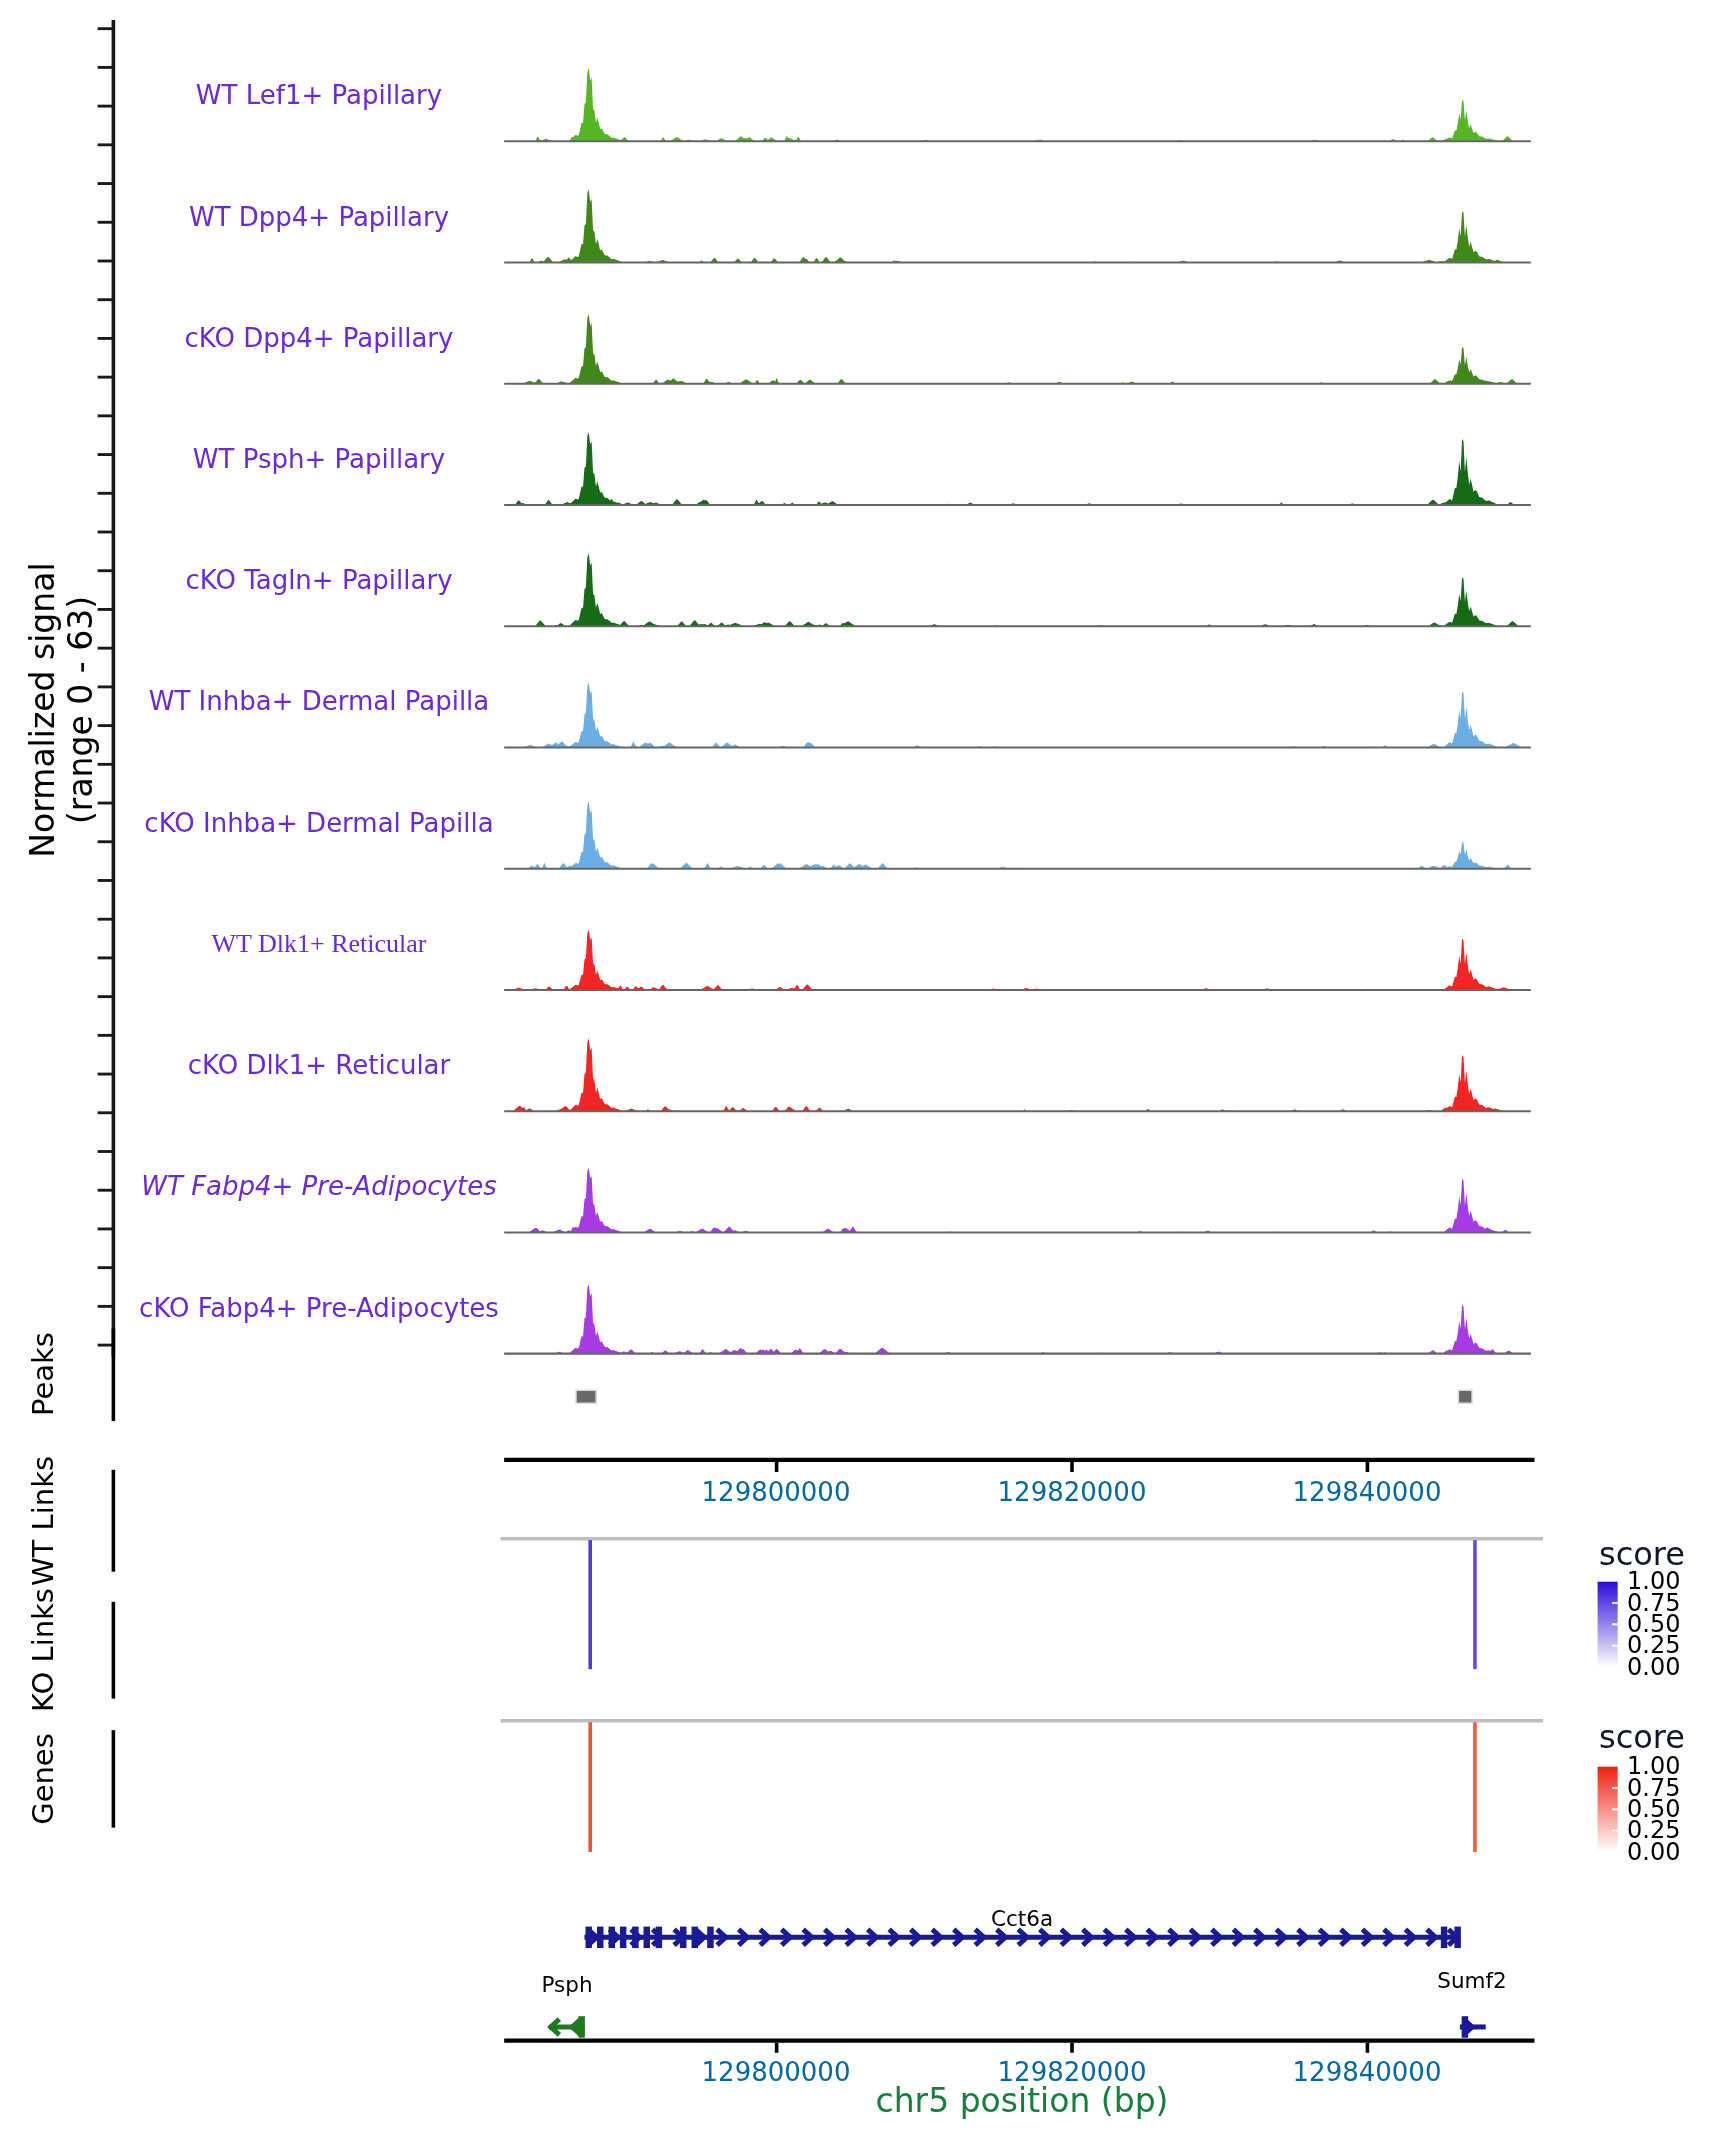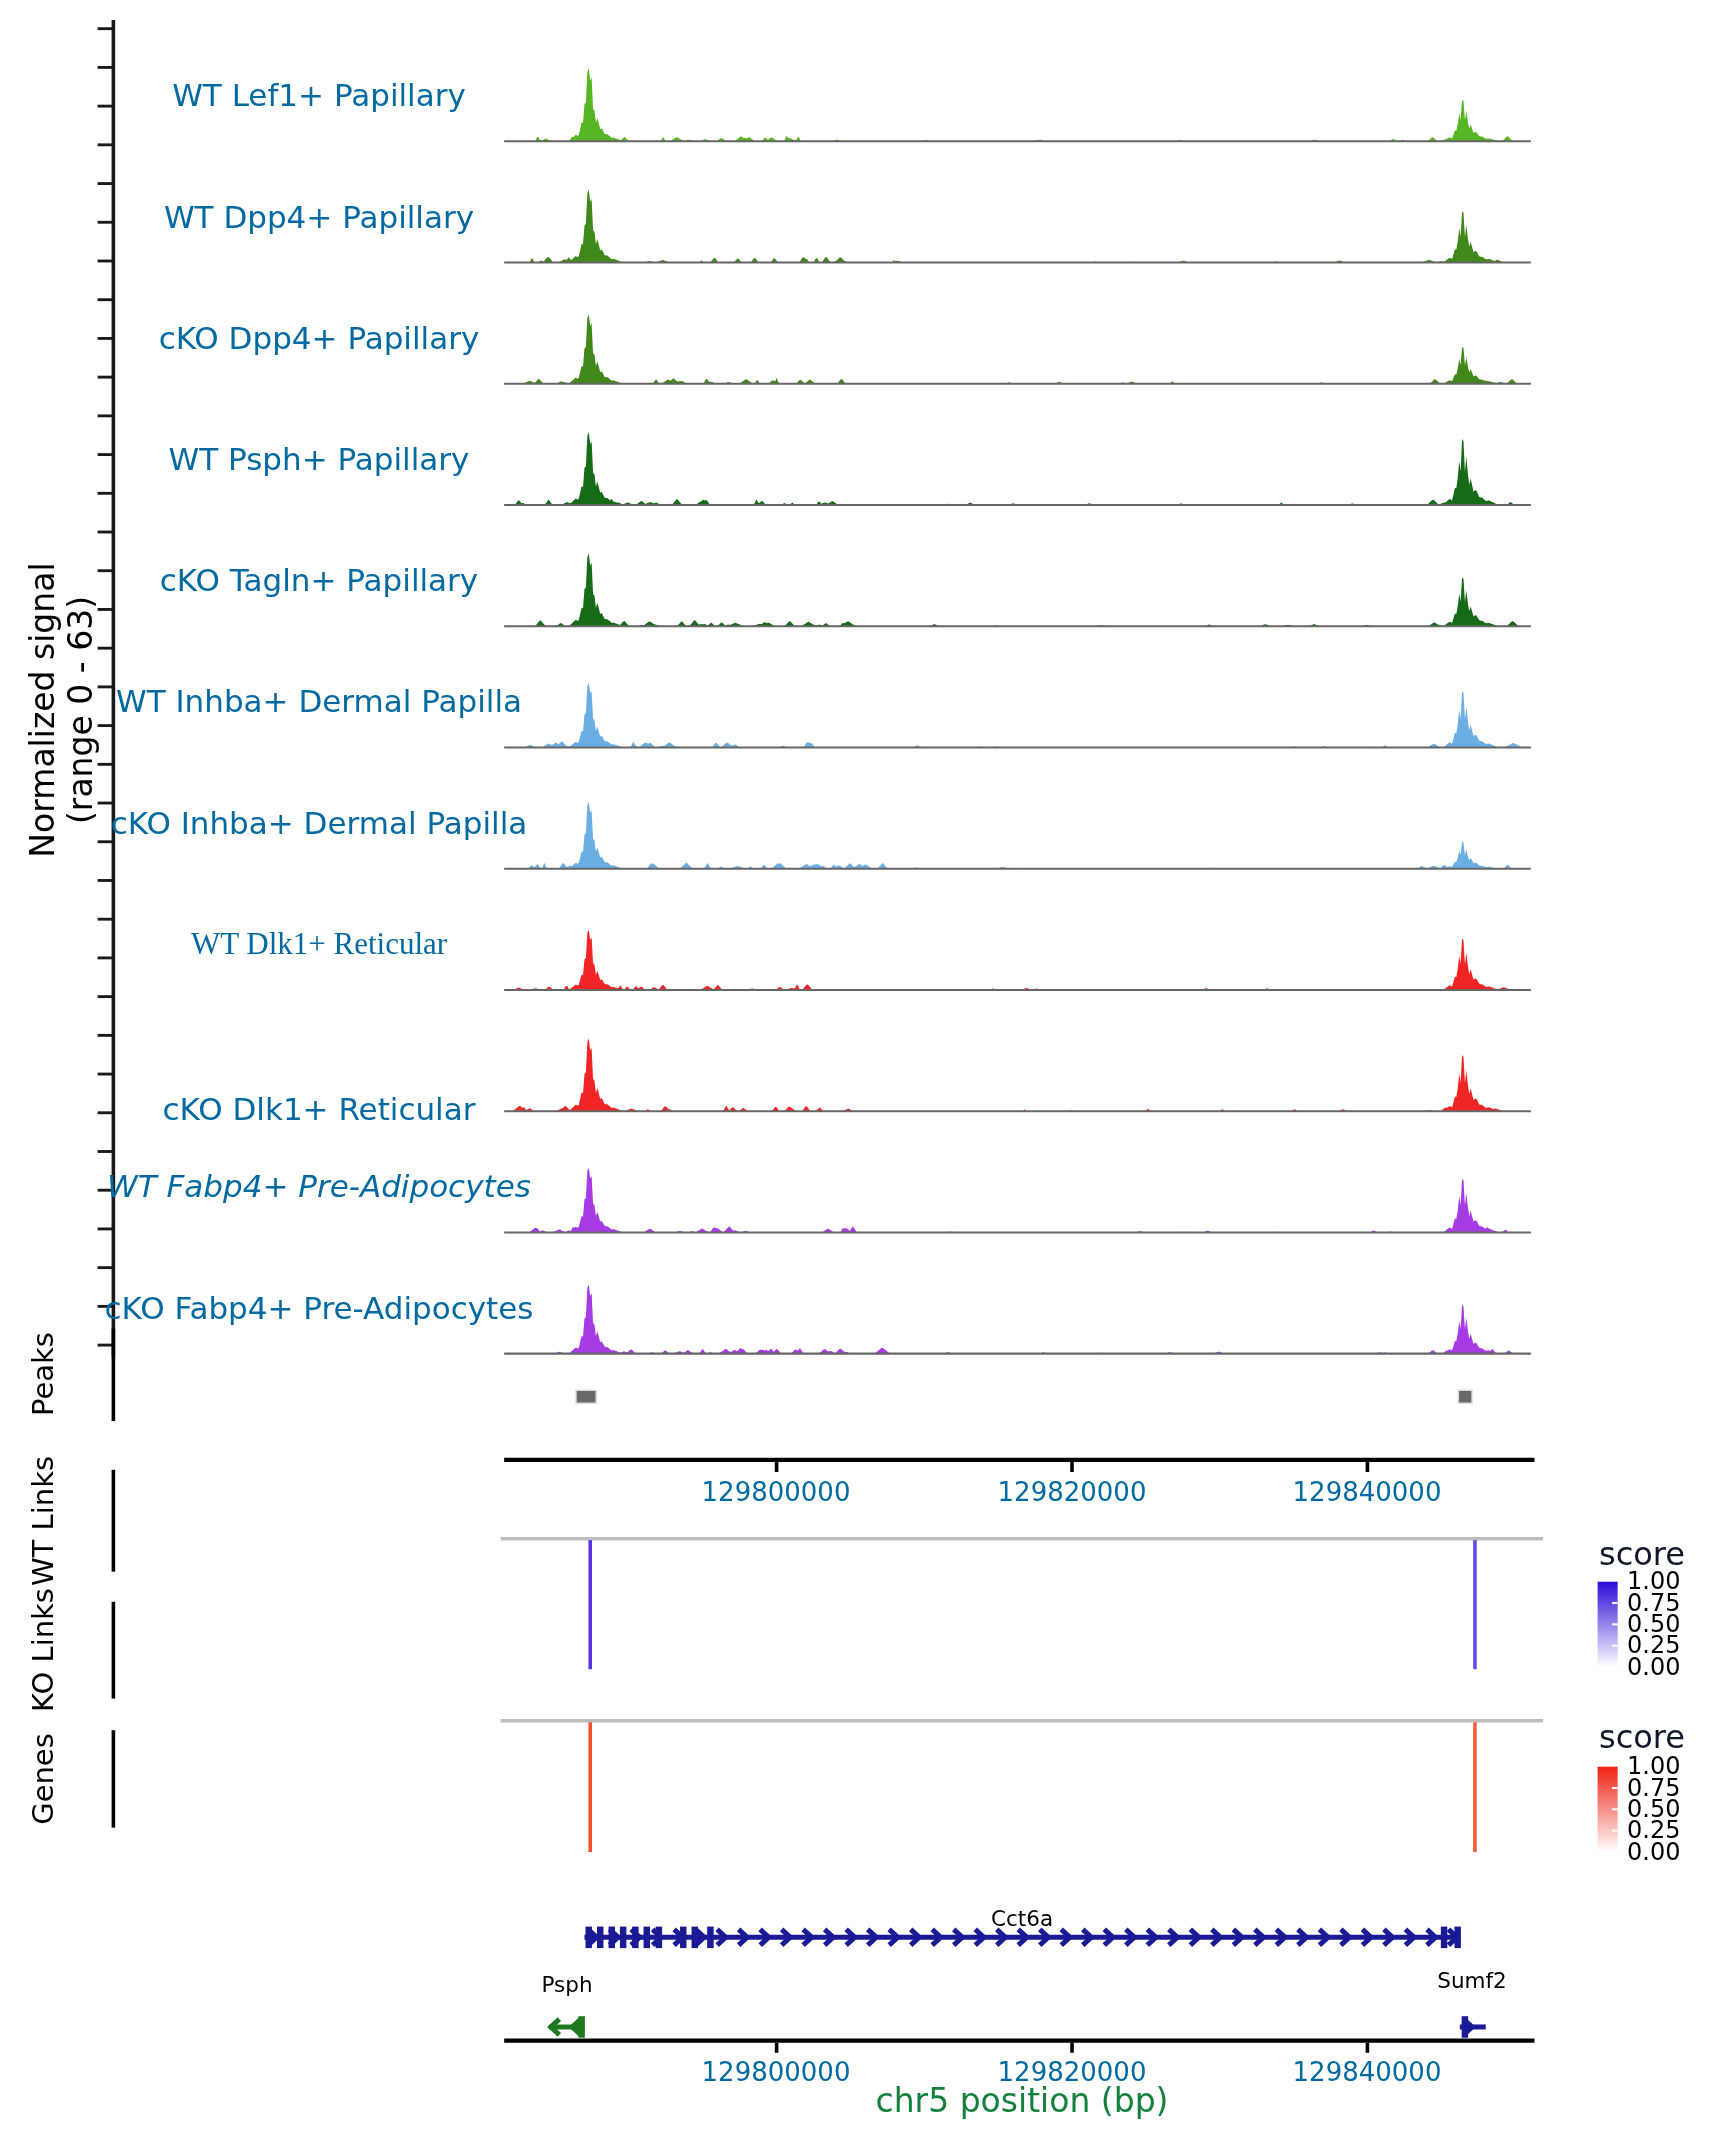--- a/index.html
+++ b/index.html
@@ -14,21 +14,21 @@
   #ylab2{left:80px;top:710px;}
   .panel-label{font-size:29px;color:#000;}
   #plab-peaks{left:43px;top:1374px;}
   #plab-wt{left:43px;top:1521px;}
   #plab-ko{left:43px;top:1650px;}
   #plab-genes{left:43px;top:1779px;}
   .legend-title{font-size:32px;color:#0f172a;}
   #legend1-title{left:1642px;top:1554px;}
   #legend2-title{left:1642px;top:1737px;}
   #axis-title{left:1022px;top:2100px;font-size:33px;color:#15803d;}
-  .track-label{font-size:31px;color:#0369a1;}
+  .track-label{font-size:26px;color:#6d28d9;}
   .tick-label{font-size:26px;color:#0369a1;}
   .legend-tick{font-size:24px;color:#000;transform:translateY(-50%);}
   .gene-label{font-size:21.5px;color:#000;}
 </style>
 </head>
 <body>
 
 <div id="stage">
   <svg id="chart-svg" viewBox="0 0 2400 3000" width="1721" height="2151">
       <defs>
@@ -195,21 +195,21 @@
 
   <div id="track-labels">
       <div class="abs cen track-label" style="left: 319px; top: 95px;">WT Lef1+ Papillary</div>
       <div class="abs cen track-label" style="left: 319px; top: 217px;">WT Dpp4+ Papillary</div>
       <div class="abs cen track-label" style="left: 319px; top: 338px;">cKO Dpp4+ Papillary</div>
       <div class="abs cen track-label" style="left: 319px; top: 459px;">WT Psph+ Papillary</div>
       <div class="abs cen track-label" style="left: 319px; top: 580px;">cKO Tagln+ Papillary</div>
       <div class="abs cen track-label" style="left: 319px; top: 701px;">WT Inhba+ Dermal Papilla</div>
       <div class="abs cen track-label" style="left: 319px; top: 823px;">cKO Inhba+ Dermal Papilla</div>
       <div class="abs cen track-label" style="left: 319px; top: 944px; font-family: Liberation Serif, serif;">WT Dlk1+ Reticular</div>
-      <div class="abs cen track-label" style="left: 319px; top: 1065px; margin-top: 44px;">cKO Dlk1+ Reticular</div>
+      <div class="abs cen track-label" style="left: 319px; top: 1065px;">cKO Dlk1+ Reticular</div>
       <div class="abs cen track-label" style="left: 319px; top: 1186px; font-style: italic;">WT Fabp4+ Pre-Adipocytes</div>
       <div class="abs cen track-label" style="left: 319px; top: 1308px;">cKO Fabp4+ Pre-Adipocytes</div>
     </div>
 
   <div id="plab-peaks" class="abs rot panel-label">Peaks</div>
   <div id="plab-wt" class="abs rot panel-label">WT Links</div>
   <div id="plab-ko" class="abs rot panel-label">KO Links</div>
   <div id="plab-genes" class="abs rot panel-label">Genes</div>
 
   <div id="axis1-labels">

